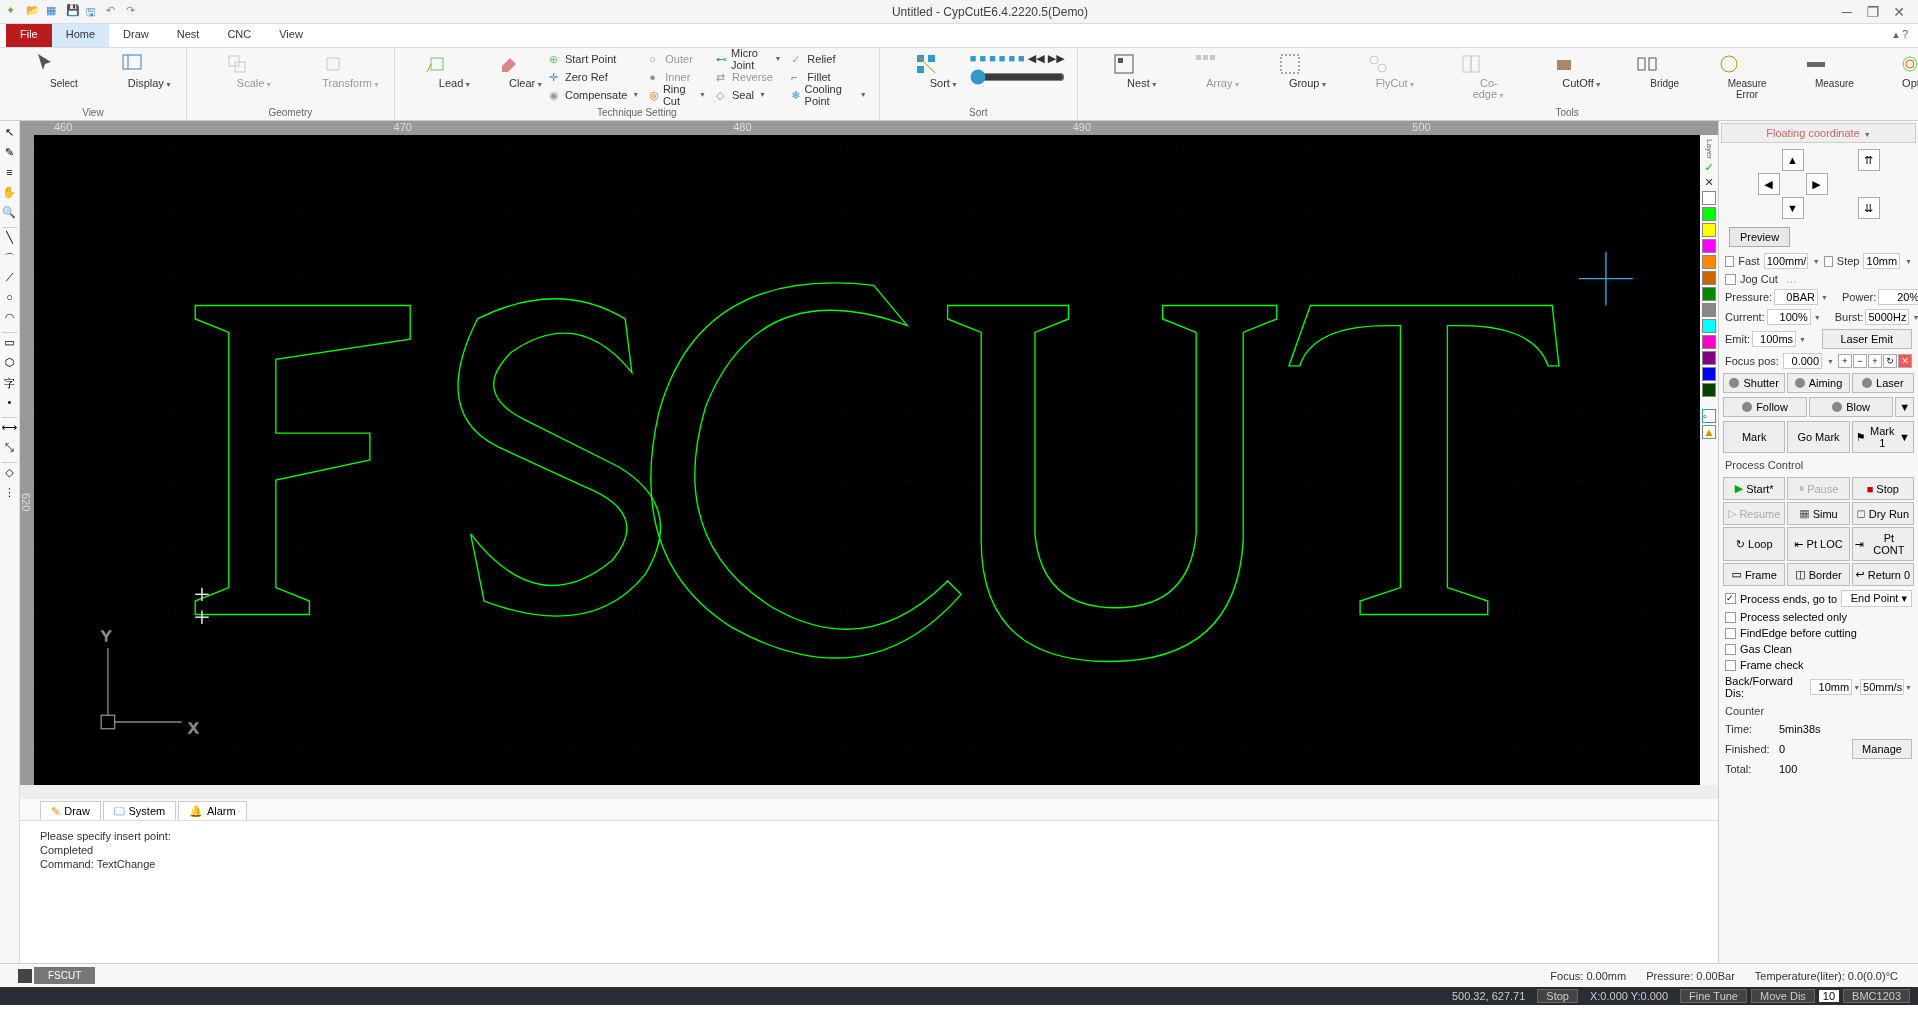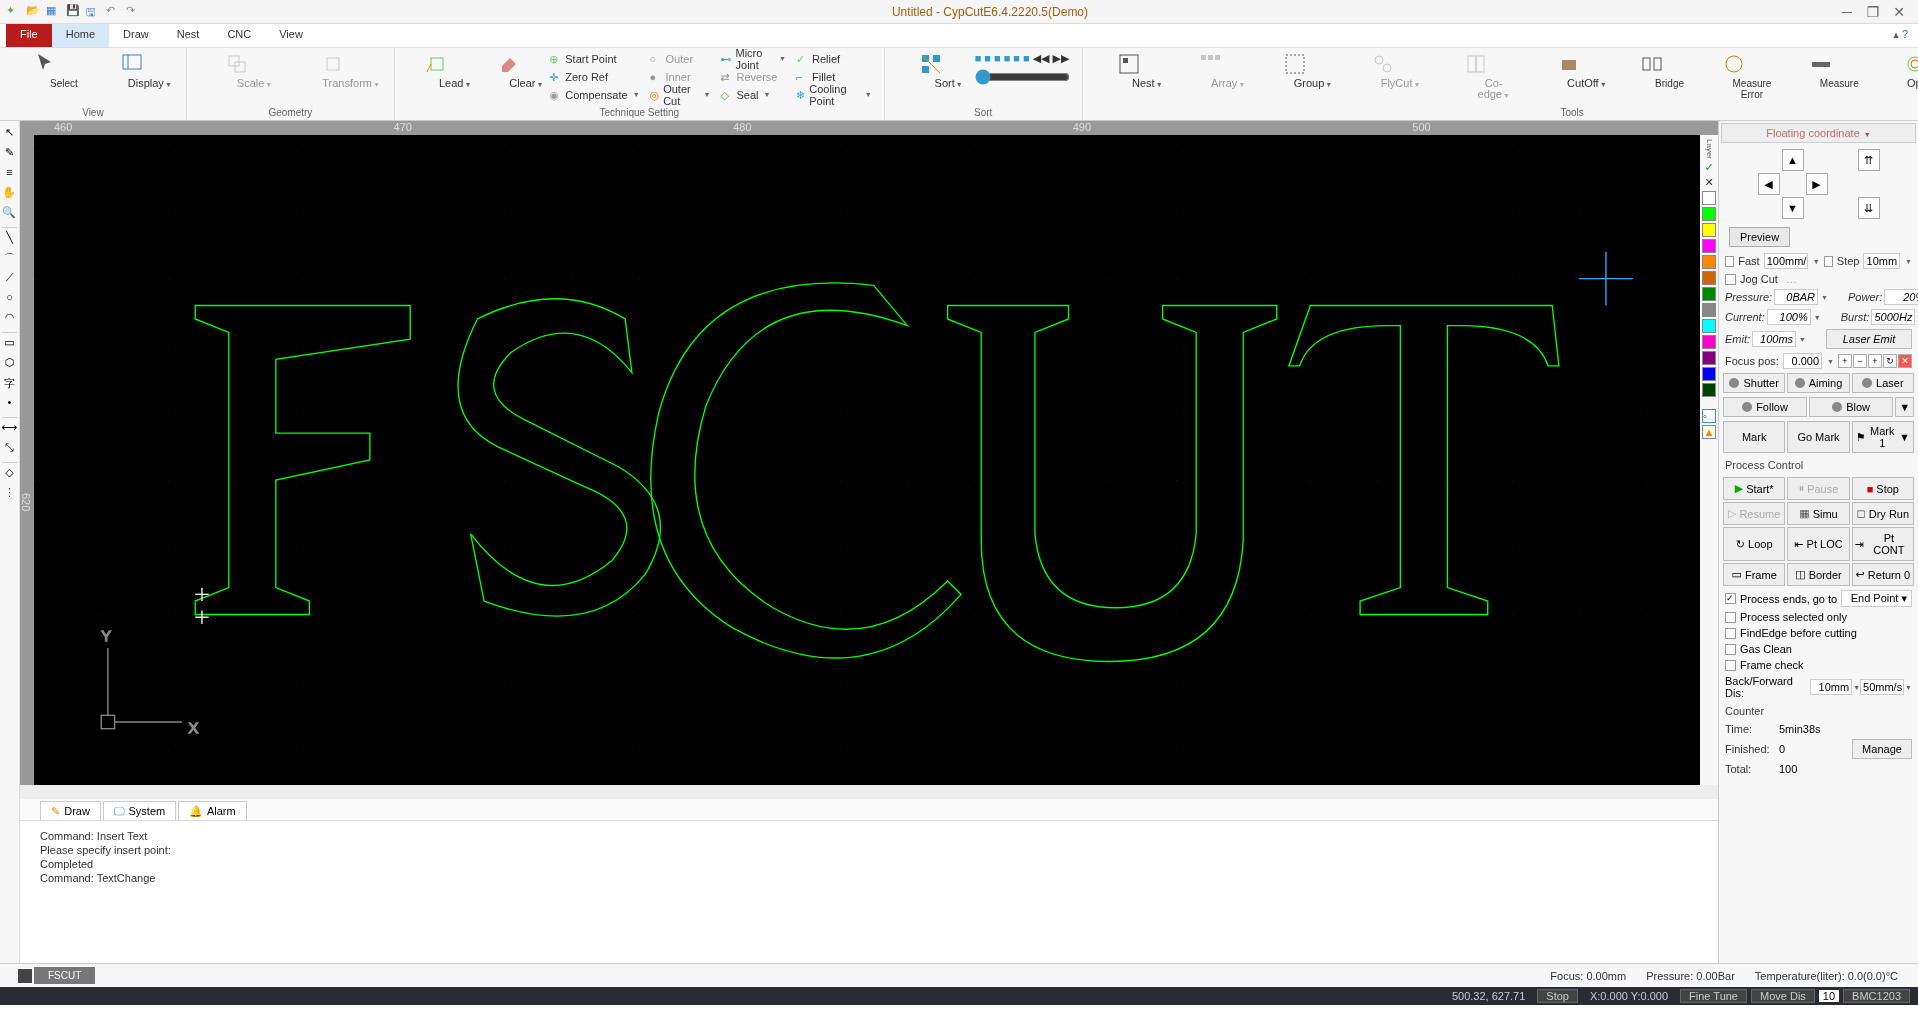--- a/index.html
+++ b/index.html
@@ -1,20 +1,20 @@
 <!DOCTYPE html>
 <html><head>
 <meta charset="utf-8">
 <style>
 * { margin: 0; padding: 0; box-sizing: border-box; font-family: 'Segoe UI', Tahoma, sans-serif; font-size: 11px; }
 body { background: #fff; overflow: hidden; width: 1918px; height: 1035px; }
 .titlebar { height: 24px; background: #f5f5f5; display: flex; align-items: center; border-bottom: 1px solid #ddd; }
 .qat { display: flex; gap: 4px; padding-left: 6px; align-items: center; }
 .qat-icon { width: 16px; height: 16px; cursor: pointer; }
-.title-center { flex: 1; text-align: center; color: #a16207; font-size: 12px; }
+.title-center { flex: 1; text-align: center; color: #404040; font-size: 12px; }
 .win-controls { display: flex; gap: 8px; padding-right: 10px; }
 .win-btn { width: 18px; height: 18px; cursor: pointer; text-align: center; line-height: 18px; font-size: 14px; color: #666; }
 
 .menubar { height: 24px; background: #fff; display: flex; border-bottom: 1px solid #ddd; padding-left: 6px; }
 .menu-item { padding: 4px 14px; cursor: pointer; color: #333; }
 .menu-item.file { background: #b91c1c; color: #fff; }
 .menu-item.active { background: #d6e9f8; }
 .menu-help { margin-left: auto; padding: 4px 10px; color: #666; }
 
 .ribbon { height: 73px; background: #f7f7f7; border-bottom: 1px solid #ccc; display: flex; }
@@ -49,21 +49,21 @@
 .rp-header { text-align: center; padding: 3px; color: #c66; background: #eee; border: 1px solid #ccc; margin: 2px; cursor: pointer; }
 .arrow-pad { display: flex; justify-content: center; gap: 30px; padding: 4px; align-items: center; }
 .arrow-grid { display: grid; grid-template-columns: repeat(3, 22px); grid-template-rows: repeat(3, 22px); gap: 2px; }
 .arrow-btn { border: 1px solid #aaa; background: #fff; cursor: pointer; display: flex; align-items: center; justify-content: center; }
 .arrow-btn.empty { border: none; background: transparent; }
 .ext-btn { width: 22px; height: 22px; border: 1px solid #aaa; background: #fff; cursor: pointer; display: flex; align-items: center; justify-content: center; }
 .preview-btn { padding: 3px 10px; border: 1px solid #aaa; background: #e8e8e8; margin: 2px 4px; cursor: pointer; width: fit-content; }
 .rp-row { display: flex; align-items: center; padding: 2px 6px; gap: 4px; }
 .rp-row label { flex: 0 0 auto; color: #333; }
 .rp-input { border: 1px solid #ccc; padding: 1px 2px; width: 44px; text-align: right; background: #fff; }
-.rp-half { display: flex; gap: 20px; font-style: italic; }
+.rp-half { display: flex; gap: 14px; }
 .rp-half > div { flex: 1; display: flex; align-items: center; gap: 2px; }
 .chk { width: 11px; height: 11px; border: 1px solid #999; background: #fff; }
 .chk.checked::after { content: '✓'; font-size: 9px; line-height: 9px; display: block; }
 .toggle-btn { flex: 1; padding: 3px; border: 1px solid #bbb; background: #eee; cursor: pointer; text-align: center; display: flex; align-items: center; justify-content: center; gap: 4px; }
 .toggle-row { display: flex; gap: 2px; padding: 2px 4px; }
 .dot { width: 10px; height: 10px; border-radius: 50%; background: #888; }
 .section-title { padding: 4px 6px; color: #444; font-weight: 500; }
 .pc-grid { display: grid; grid-template-columns: 1fr 1fr 1fr; gap: 2px; padding: 2px 4px; }
 .pc-btn { padding: 4px 2px; border: 1px solid #bbb; background: #eee; cursor: pointer; text-align: center; display: flex; align-items: center; justify-content: center; gap: 3px; font-size: 10px; }
 .pc-btn.disabled { color: #aaa; }
@@ -191,21 +191,21 @@
         <div class="small-btn" style="opacity:.5">
             <span class="small-btn-icon">○</span>
             <span>Outer</span>
           </div>
         <div class="small-btn" style="opacity:.5">
             <span class="small-btn-icon">●</span>
             <span>Inner</span>
           </div>
         <div class="small-btn">
             <span class="small-btn-icon" style="color:#e60">◎</span>
-            <span>Outer Cut</span>
+            <span>Ring Cut</span>
             <span class="dd-arrow">▼</span>
           </div>
       </div>
       <div class="small-btn-col">
         <div class="small-btn">
             <span class="small-btn-icon" style="color:#39c">⊷</span>
             <span>Micro Joint</span>
             <span class="dd-arrow">▼</span>
           </div>
         <div class="small-btn" style="opacity:.5">
@@ -476,21 +476,20 @@
       <div class="log-tab">
           <span style="color:#39c">🖵</span>
           <span>System</span>
         </div>
       <div class="log-tab">
           <span style="color:#c33">🔔</span>
           <span>Alarm</span>
         </div>
     </div>
     <div class="log-body">
-      <div>Command: Insert Text</div>
       <div>Please specify insert point:</div>
       <div>Completed</div>
       <div>Command: TextChange</div>
     </div>
   </div>
 
   <div class="right-panel">
     <div class="rp-header"><span>Floating coordinate</span> <span class="dd-arrow">▼</span></div>
     <div class="arrow-pad">
       <div class="arrow-grid">

